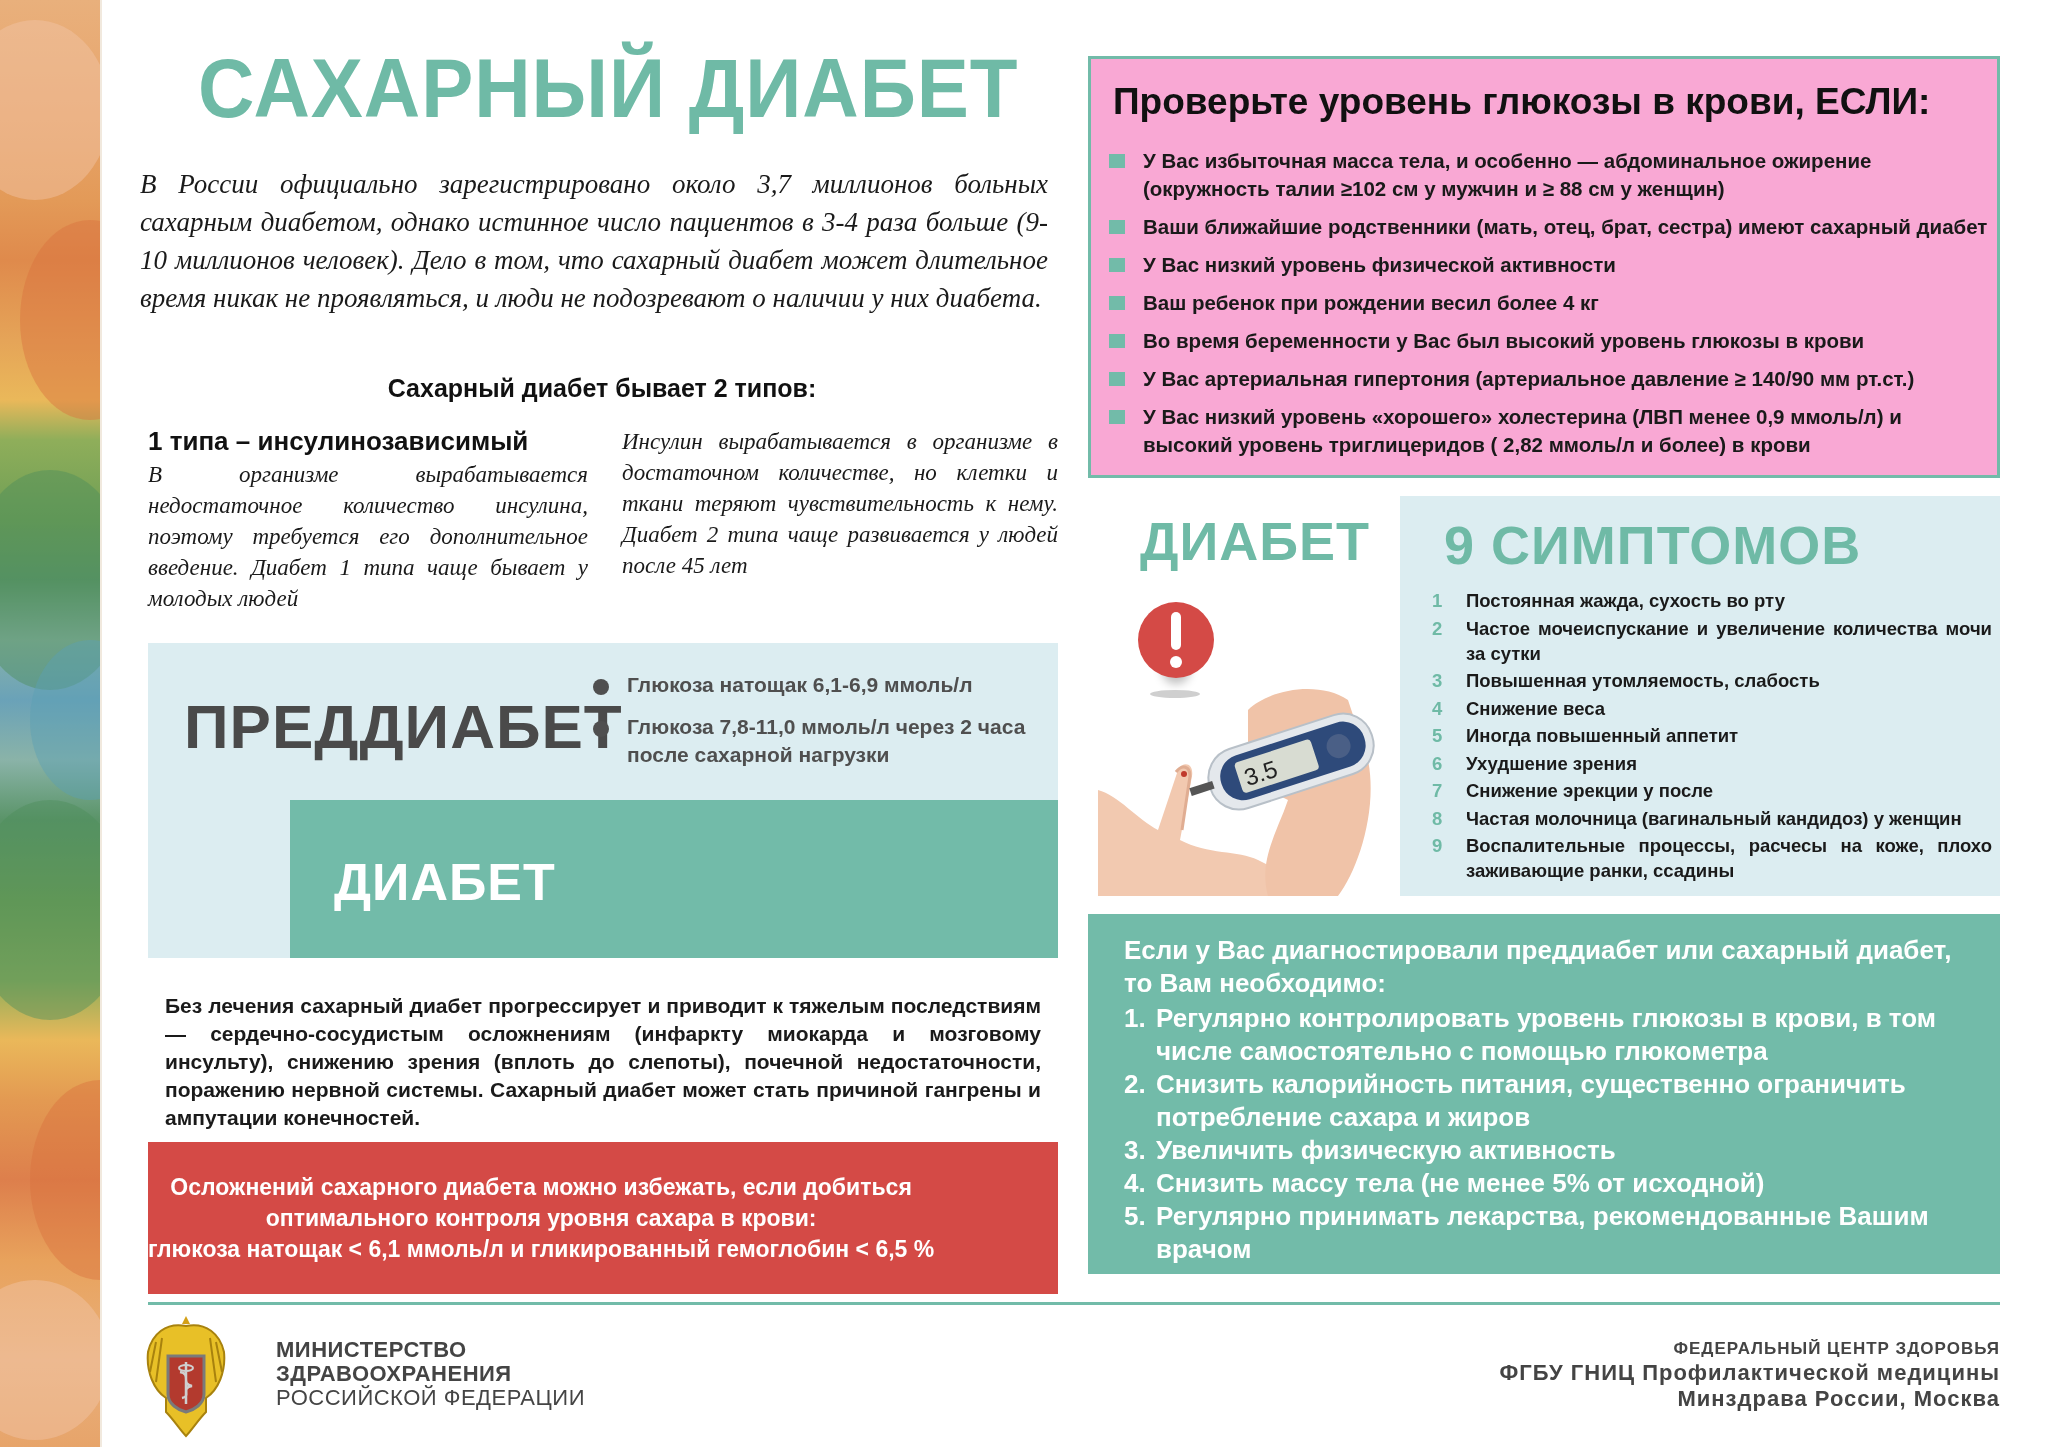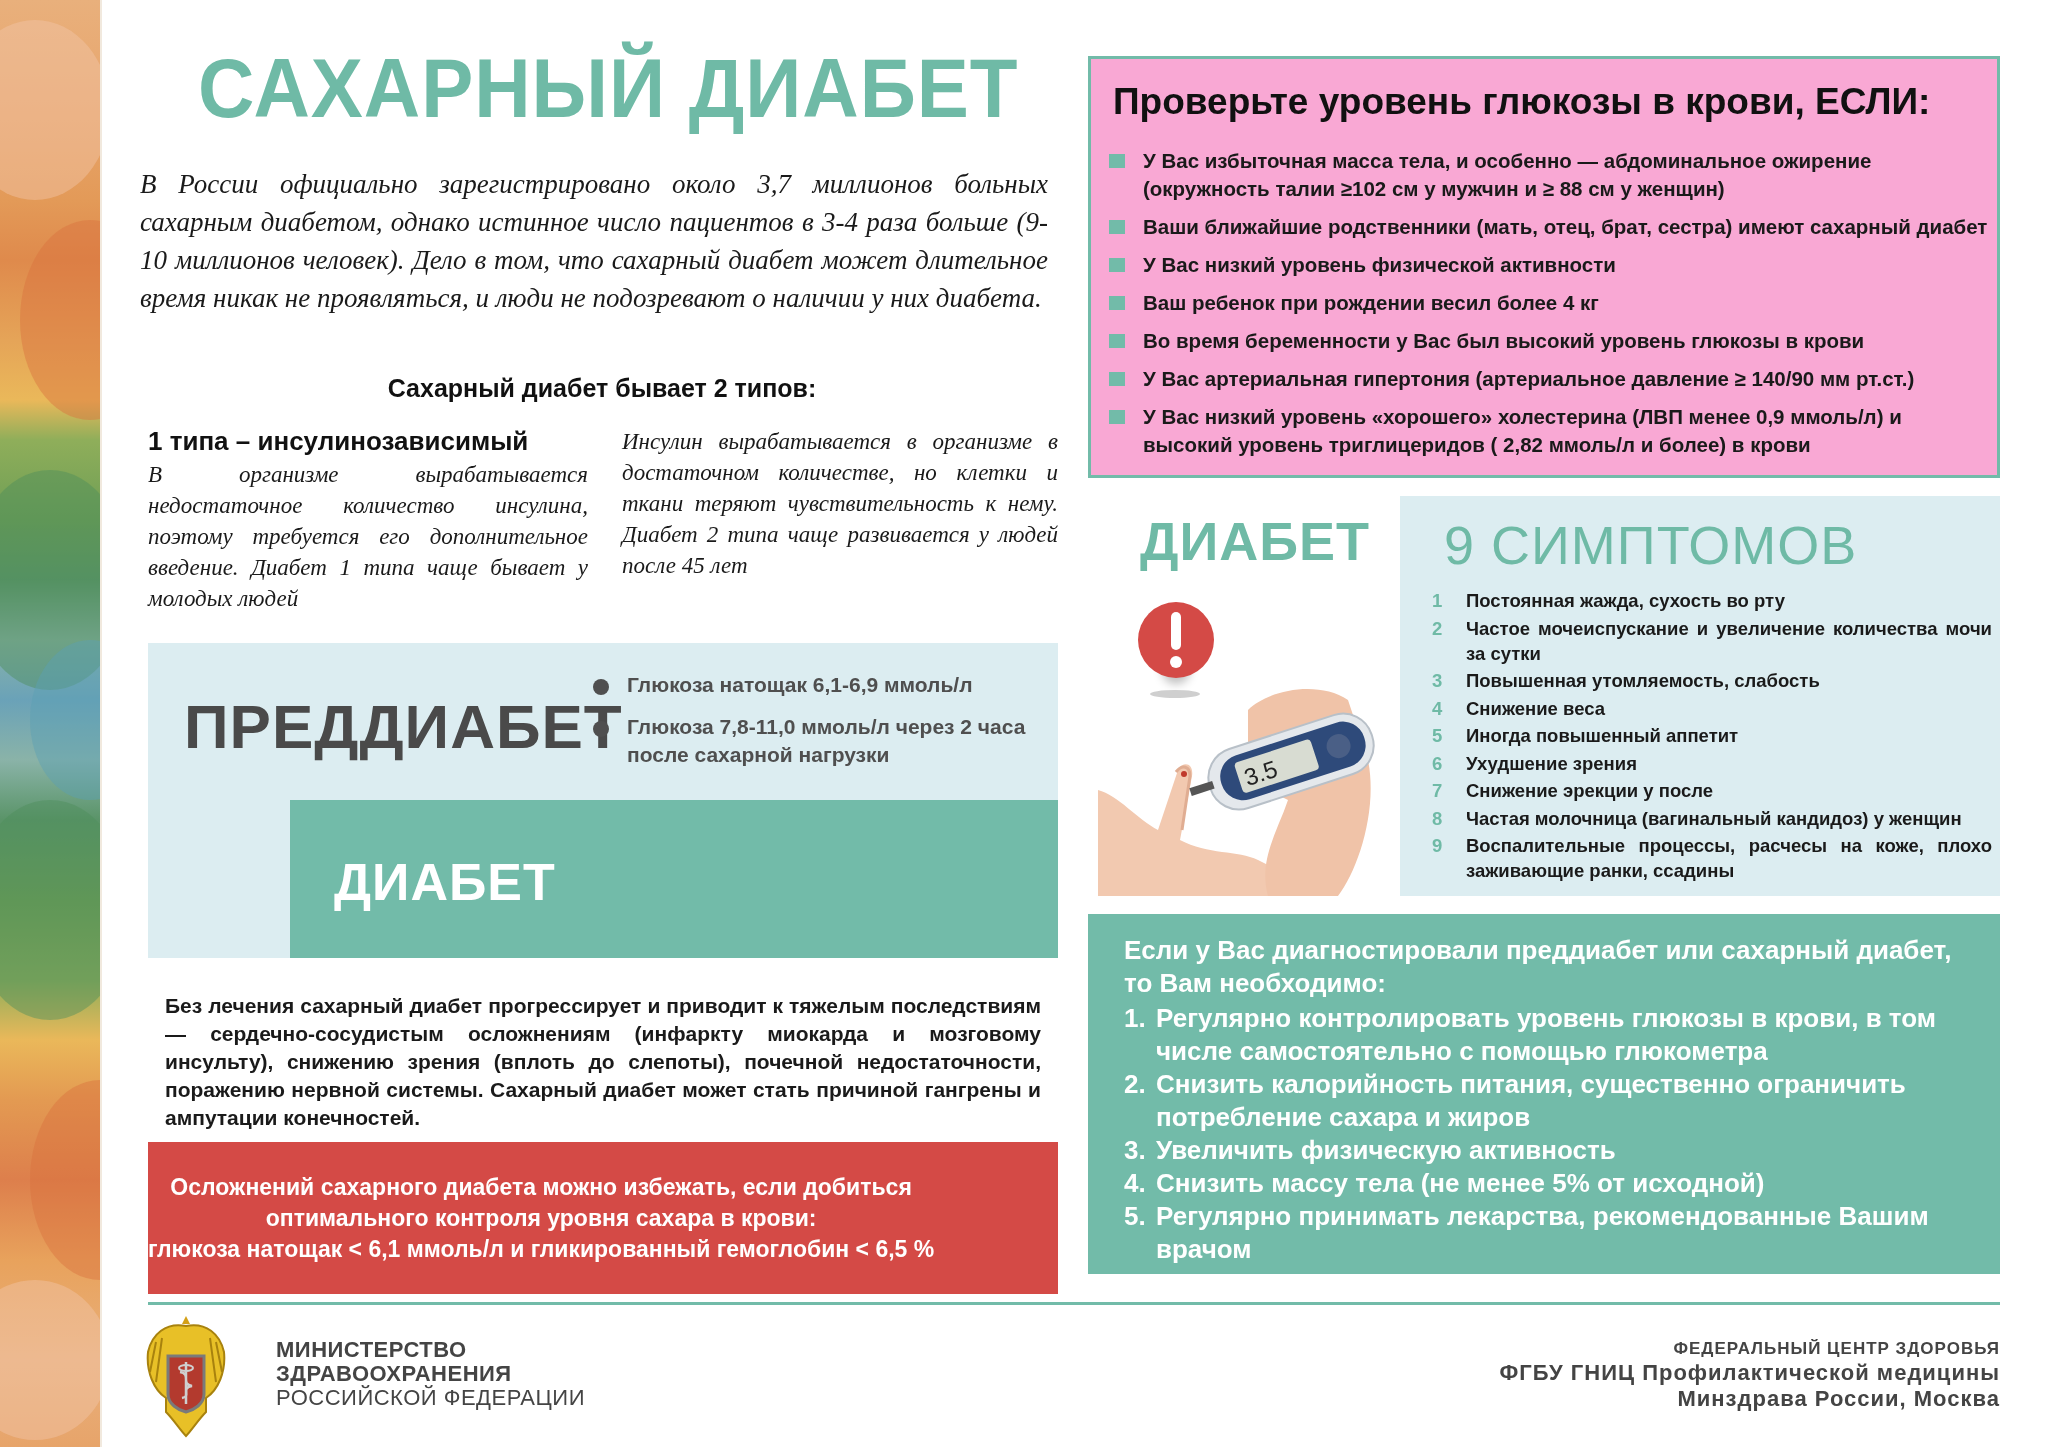--- a/index.html
+++ b/index.html
@@ -58,21 +58,21 @@
   
   .sym-left-title { position: absolute; left: 1140px; top: 510px; font-weight: 700; font-size: 54px; color: #6fbaa6; letter-spacing: 1px; }
   .alert-icon { position: absolute; left: 1138px; top: 602px; width: 76px; height: 76px; border-radius: 50%; background: #d44a46; box-shadow: 0 30px 10px -24px rgba(0,0,0,.25); }
   .alert-icon .bar { position: absolute; left: 33px; top: 10px; width: 10px; height: 38px; border-radius: 5px; background: #fff; }
   .alert-icon .pt { position: absolute; left: 32px; top: 54px; width: 12px; height: 12px; border-radius: 50%; background: #fff; }
   .alert-shadow { position: absolute; left: 1150px; top: 690px; width: 50px; height: 8px; border-radius: 50%; background: #cfcfcf; }
 
   .hand-illus { position: absolute; left: 1098px; top: 680px; width: 300px; height: 216px; }
 
   .sym-box { position: absolute; left: 1400px; top: 496px; width: 600px; height: 400px; background: #dcedf1; }
-  .sym-title { position: absolute; left: 44px; top: 18px; font-weight: 400; font-size: 54px; color: #6fbaa6; letter-spacing: 1px; white-space: nowrap; }
+  .sym-title { position: absolute; left: 44px; top: 18px; font-weight: 700; font-size: 54px; color: #6fbaa6; letter-spacing: 1px; white-space: nowrap; }
   .sym-list { position: absolute; left: 20px; top: 92px; width: 572px; list-style: none; }
   .sym-list li { position: relative; padding-left: 46px; font-weight: 700; font-size: 18.5px; line-height: 25px; color: #1a1a1a; margin-bottom: 2.5px; text-align: justify; }
   .sym-list li .num { position: absolute; left: 12px; top: 0; color: #6fbaa6; font-weight: 700; }
 
   
   .action-box { position: absolute; left: 1088px; top: 914px; width: 912px; height: 360px; background: #72bba9; }
   .action-intro { position: absolute; left: 36px; top: 20px; width: 850px; color: #ffffff; font-weight: 700; font-size: 26px; line-height: 33px; }
   .action-list { position: absolute; left: 36px; top: 88px; width: 850px; list-style: none; }
   .action-list li { position: relative; padding-left: 32px; color: #ffffff; font-weight: 700; font-size: 26px; line-height: 33px; }
   .action-list li .n { position: absolute; left: 0; top: 0; }

